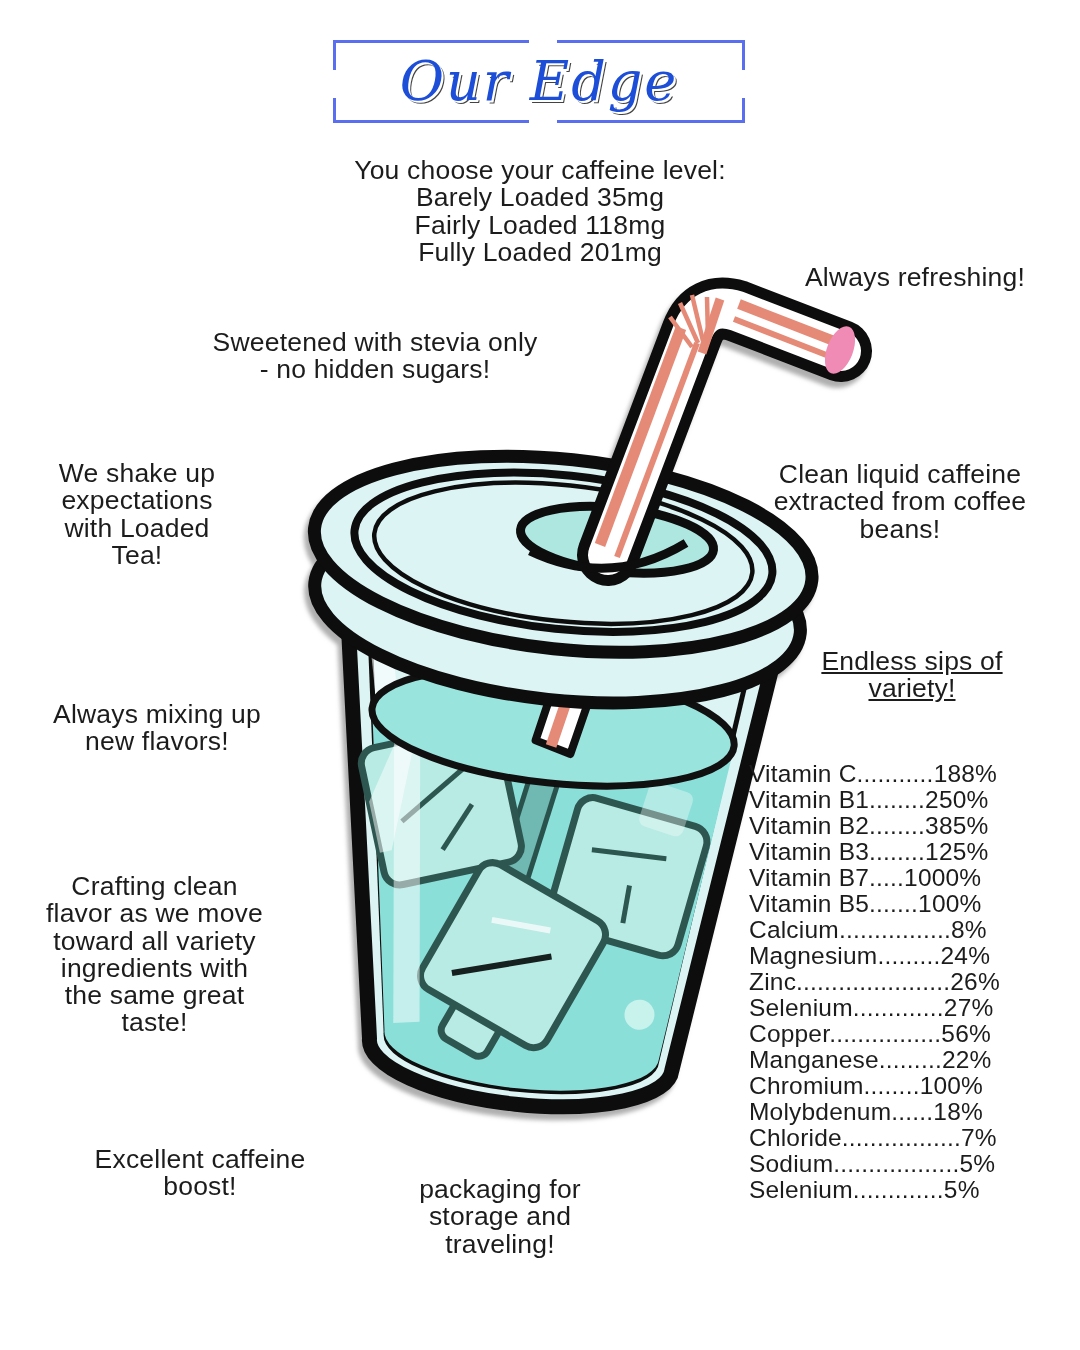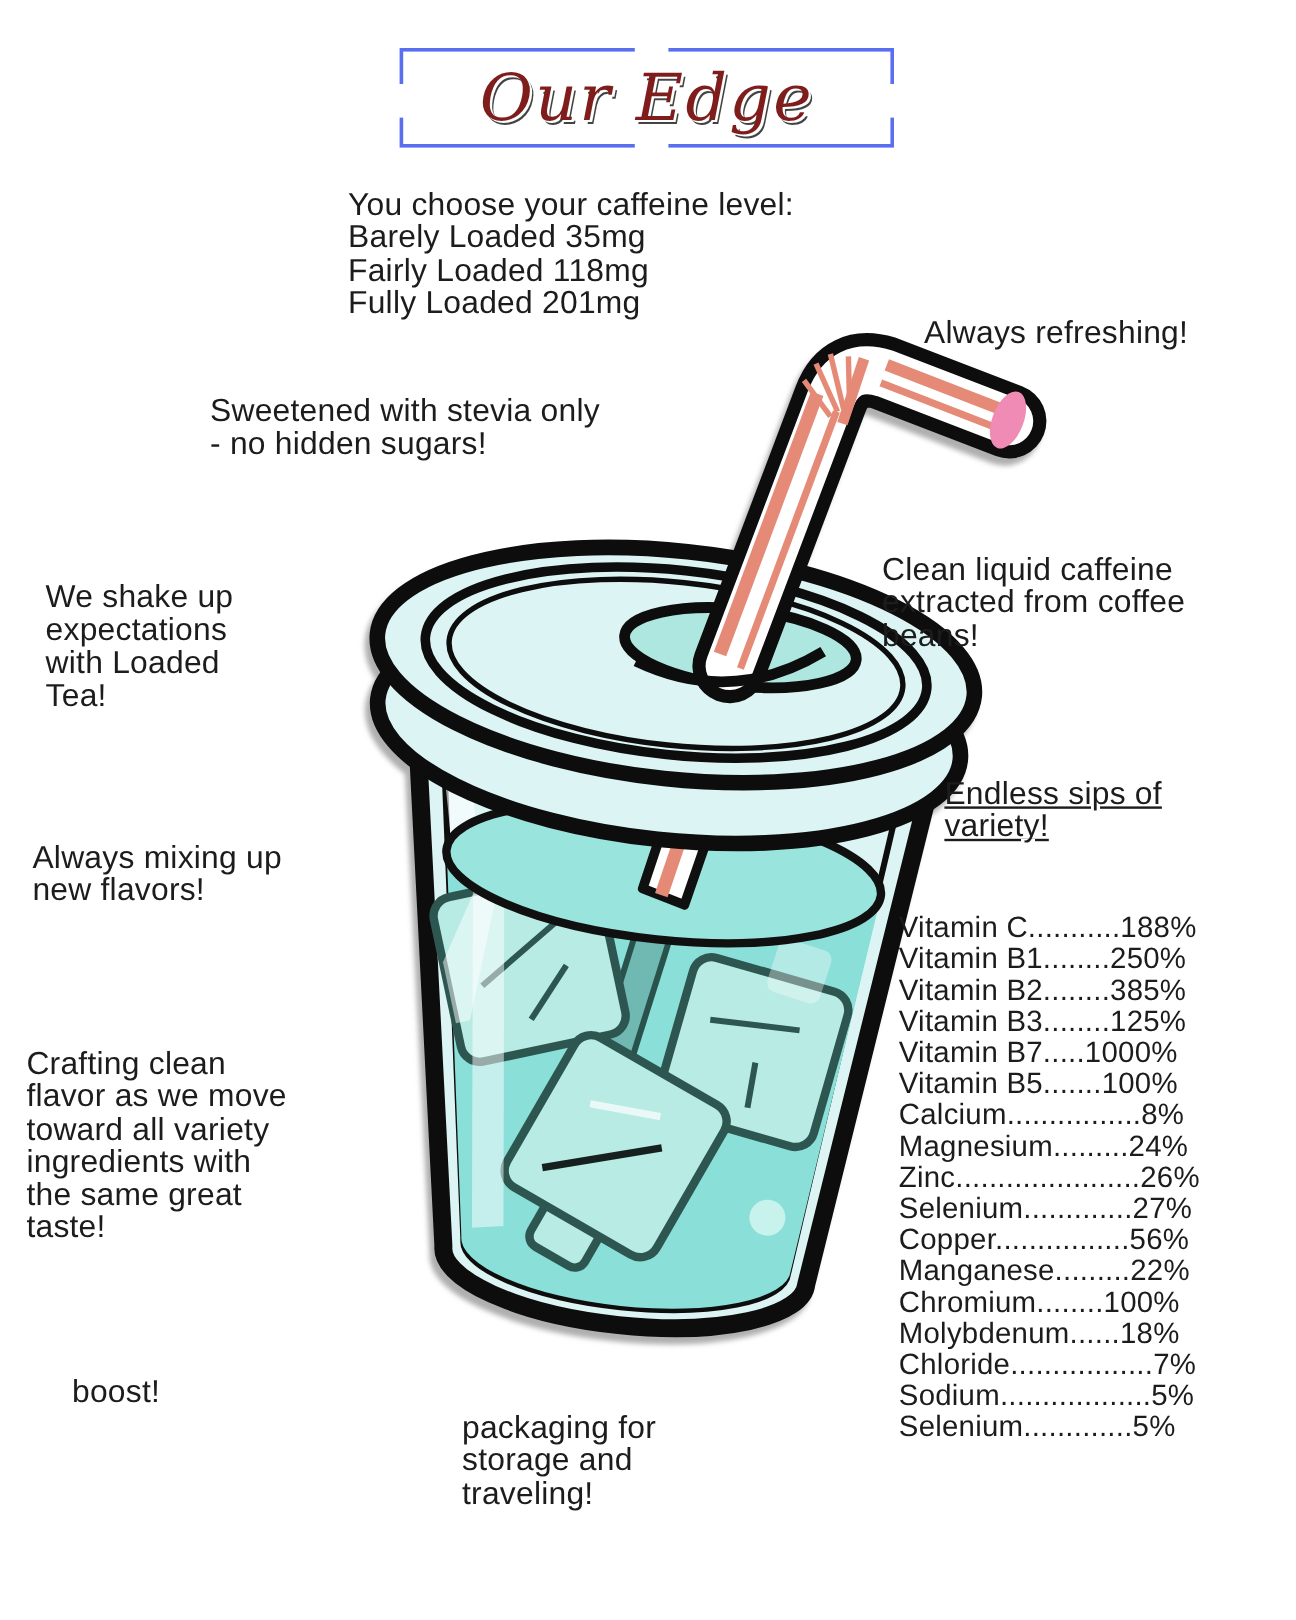--- a/index.html
+++ b/index.html
@@ -18,27 +18,27 @@
     display:flex;align-items:center;justify-content:center;
     box-sizing:border-box;
   }
   .title-gap{position:absolute;background:#ffffff;}
   .gap-top{left:193px;top:-4px;width:28px;height:6px;}
   .gap-bottom{left:193px;bottom:-4px;width:28px;height:6px;}
   .gap-left{left:-4px;top:27px;width:6px;height:28px;}
   .gap-right{right:-4px;top:27px;width:6px;height:28px;}
   .title-text{
     font-family:"DejaVu Serif","Liberation Serif",serif;
-    font-style:italic;font-size:54px;font-weight:500;color:#7f1d1d;
+    font-style:italic;font-size:54px;font-weight:500;color:#1d4ed8;
     letter-spacing:2px;
     text-shadow:2px 2px 0 #ffffff,3px 3px 0 rgba(20,20,20,.8);
   }
 
   .callout{
-    position:absolute;
+    position:absolute;text-align:center;
     font-size:26.5px;line-height:1.03;letter-spacing:.2px;
     color:#1c1c1c;
   }
   .vitamin-list{
     position:absolute;left:727px;top:761px;width:322px;
     font-size:26.5px;line-height:1.03;letter-spacing:.2px;
   }
   .vitamin-heading{text-align:center;}
   .vitamin-items{margin-top:0;text-align:left;padding-left:22px;
     font-size:24.5px;line-height:26px;}
@@ -143,21 +143,21 @@
 
   <div class="callout" style="left:770px;top:264px;width:290px;">
       <div>Always refreshing!</div>
     </div>
 
   <div class="callout" style="left:175px;top:329px;width:400px;">
       <div>Sweetened with stevia only</div>
       <div>- no hidden sugars!</div>
     </div>
 
-  <div class="callout" style="left:38px;top:460px;width:220px;margin-top:24px;">
+  <div class="callout" style="left:27px;top:460px;width:220px;">
       <div>We shake up</div>
       <div>expectations</div>
       <div>with Loaded</div>
       <div>Tea!</div>
     </div>
 
   <div class="callout" style="left:735px;top:461px;width:330px;">
       <div>Clean liquid caffeine</div>
       <div>extracted from coffee</div>
       <div>beans!</div>
@@ -176,20 +176,21 @@
   <div class="callout" style="left:22px;top:873px;width:265px;">
       <div>Crafting clean</div>
       <div>flavor as we move</div>
       <div>toward all variety</div>
       <div>ingredients with</div>
       <div>the same great</div>
       <div>taste!</div>
     </div>
 
   <div class="callout" style="left:60px;top:1146px;width:280px;">
+      <div>Excellent caffeine</div>
       <div>boost!</div>
     </div>
 
   <div class="callout" style="left:385px;top:1176px;width:230px;">
       <div>packaging for</div>
       <div>storage and</div>
       <div>traveling!</div>
     </div>
 
   <div class="vitamin-list">

